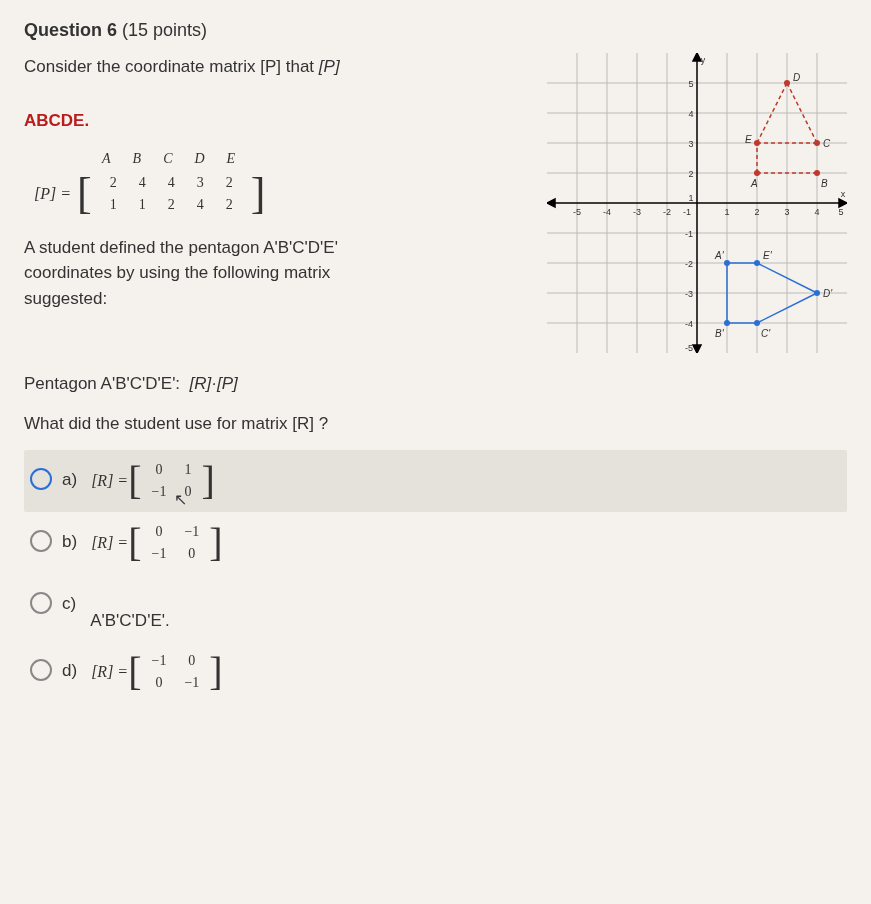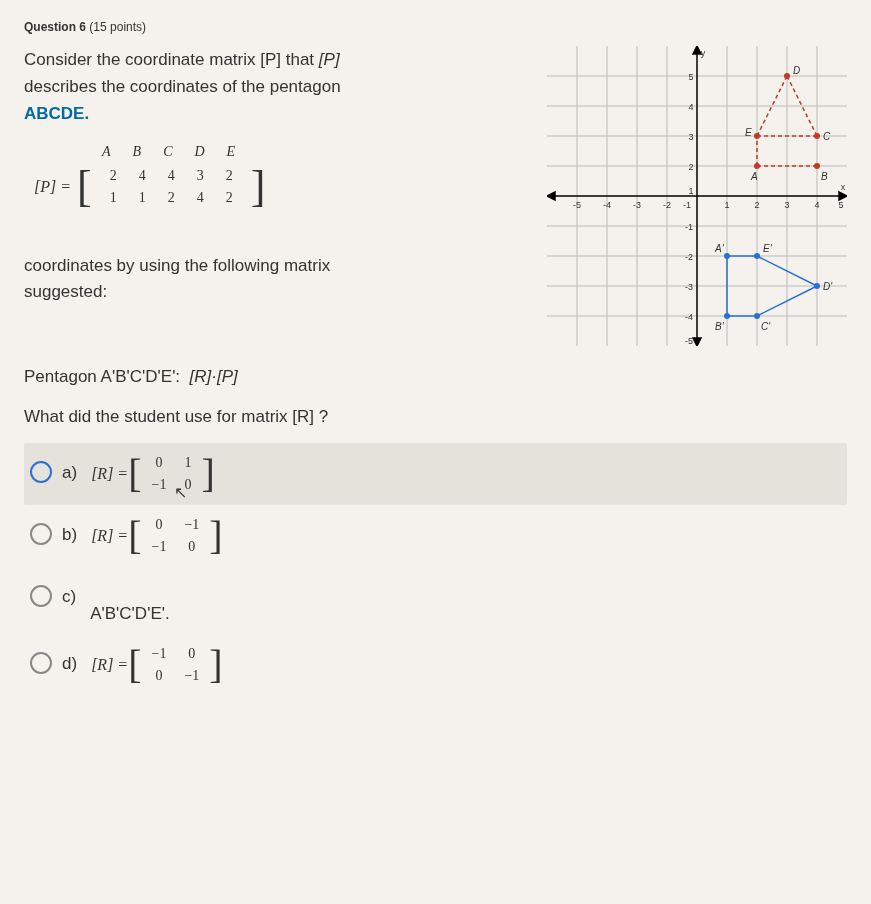--- a/index.html
+++ b/index.html
@@ -4,27 +4,27 @@
 <style>
   body {
     margin: 0;
     padding: 20px 24px;
     font-family: Arial, Helvetica, sans-serif;
     background: #f5f1ec;
     color: #333;
     width: 871px;
     box-sizing: border-box;
   }
-  .question-header { font-size: 12px; margin-bottom: 12px; }
+  .question-header { font-size: 18px; margin-bottom: 12px; }
   .question-header .qtitle { font-weight: bold; }
   .top-row { display: flex; gap: 36px; }
   .left-col { flex: 1; }
   .right-col { width: 300px; }
   .prompt { font-size: 17px; line-height: 1.6; margin-bottom: 14px; }
-  .abcde { font-weight: bold; color: #0369a1; }
+  .abcde { font-weight: bold; color: #b91c1c; }
   .italic { font-style: italic; }
   .matrix-block { margin: 8px 0 18px 10px; }
   .col-labels { font-family: 'Times New Roman', serif; font-style: italic; font-size: 14px; }
   .col-labels td { padding: 0 10px; text-align: center; }
   .matrix-row { display: flex; align-items: center; gap: 6px; font-family: 'Times New Roman', serif; margin-top:2px;}
   .matrix-lhs { font-style: italic; font-size: 16px; }
   .bracket { font-size: 44px; font-weight: 100; line-height: 44px; }
   .matrix-nums td { padding: 2px 10px; text-align: center; font-size: 14px; }
   .subq { font-size: 17px; line-height: 1.5; margin: 14px 0; }
   .bold { font-weight: normal; }
@@ -62,21 +62,21 @@
 <div class="question-header">
   <span class="qtitle">Question 6</span>
   <span>(15 points)</span>
 </div>
 
 <div class="top-row">
   <div class="left-col">
     <div class="prompt">
       <span>Consider the coordinate matrix [P] that</span>
       <span class="italic">[P]</span><br>
-      <span>describes the coordinates of the pentagon</span><br>
+      <br>
       <span class="abcde">ABCDE.</span>
     </div>
 
     <div class="matrix-block">
       <table class="col-labels" style="margin-left:56px;">
         <tbody>
             <tr>
           <td>A</td>
           <td>B</td>
           <td>C</td>
@@ -104,21 +104,21 @@
             <td>4</td>
             <td>2</td>
           </tr>
         </tbody>
           </table>
         <span class="bracket">]</span>
       </div>
     </div>
 
     <div class="subq">
-      <br>
+      <span>A student defined the pentagon A'B'C'D'E'</span><br>
       <span>coordinates by using the following matrix</span><br>
       <span>suggested:</span>
     </div>
   </div>
 
   <div class="right-col">
     <svg class="graph" viewBox="0 0 300 300" width="300" height="300">
       <g stroke="#bbb" stroke-width="1">
         <line x1="0" y1="30" x2="300" y2="30"></line>
           <line x1="0" y1="60" x2="300" y2="60"></line>

